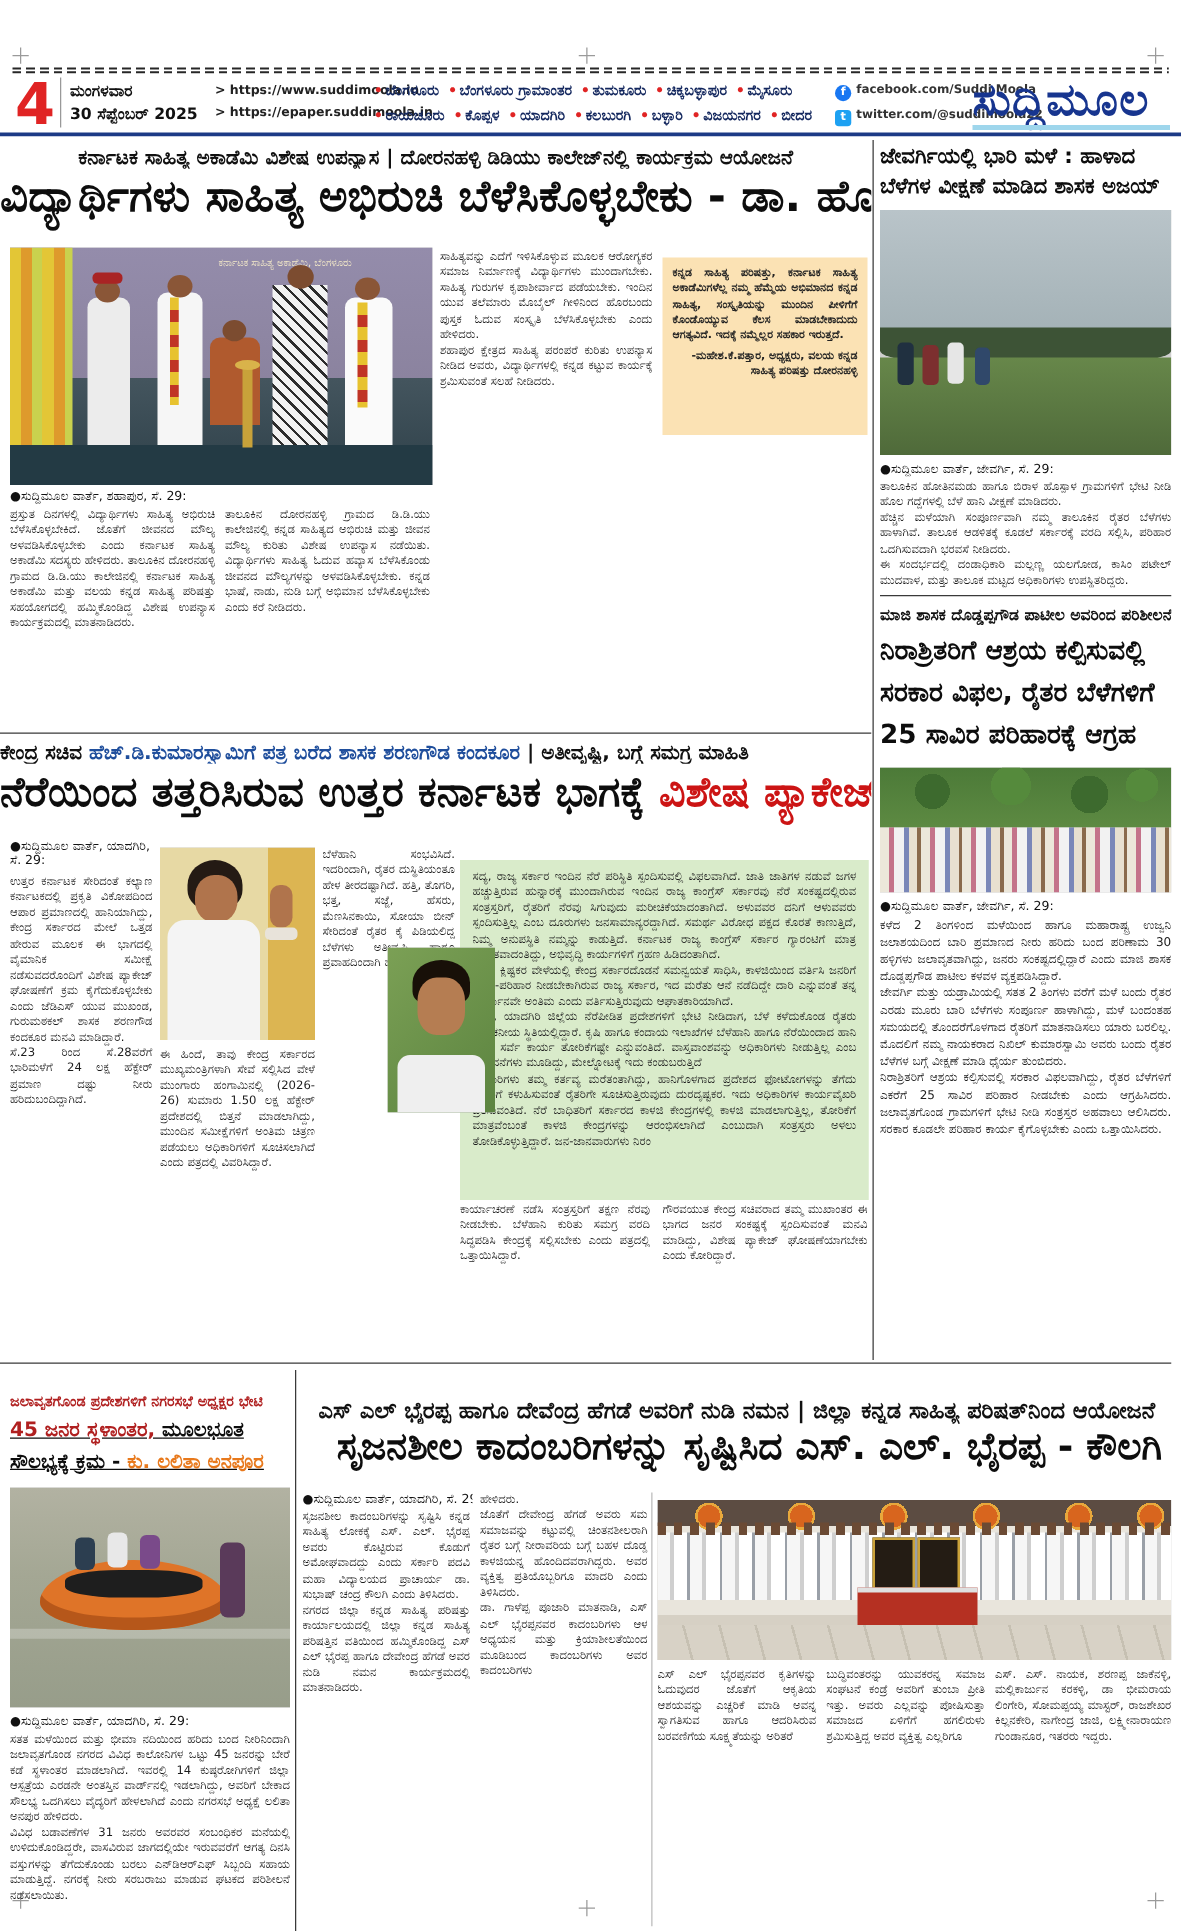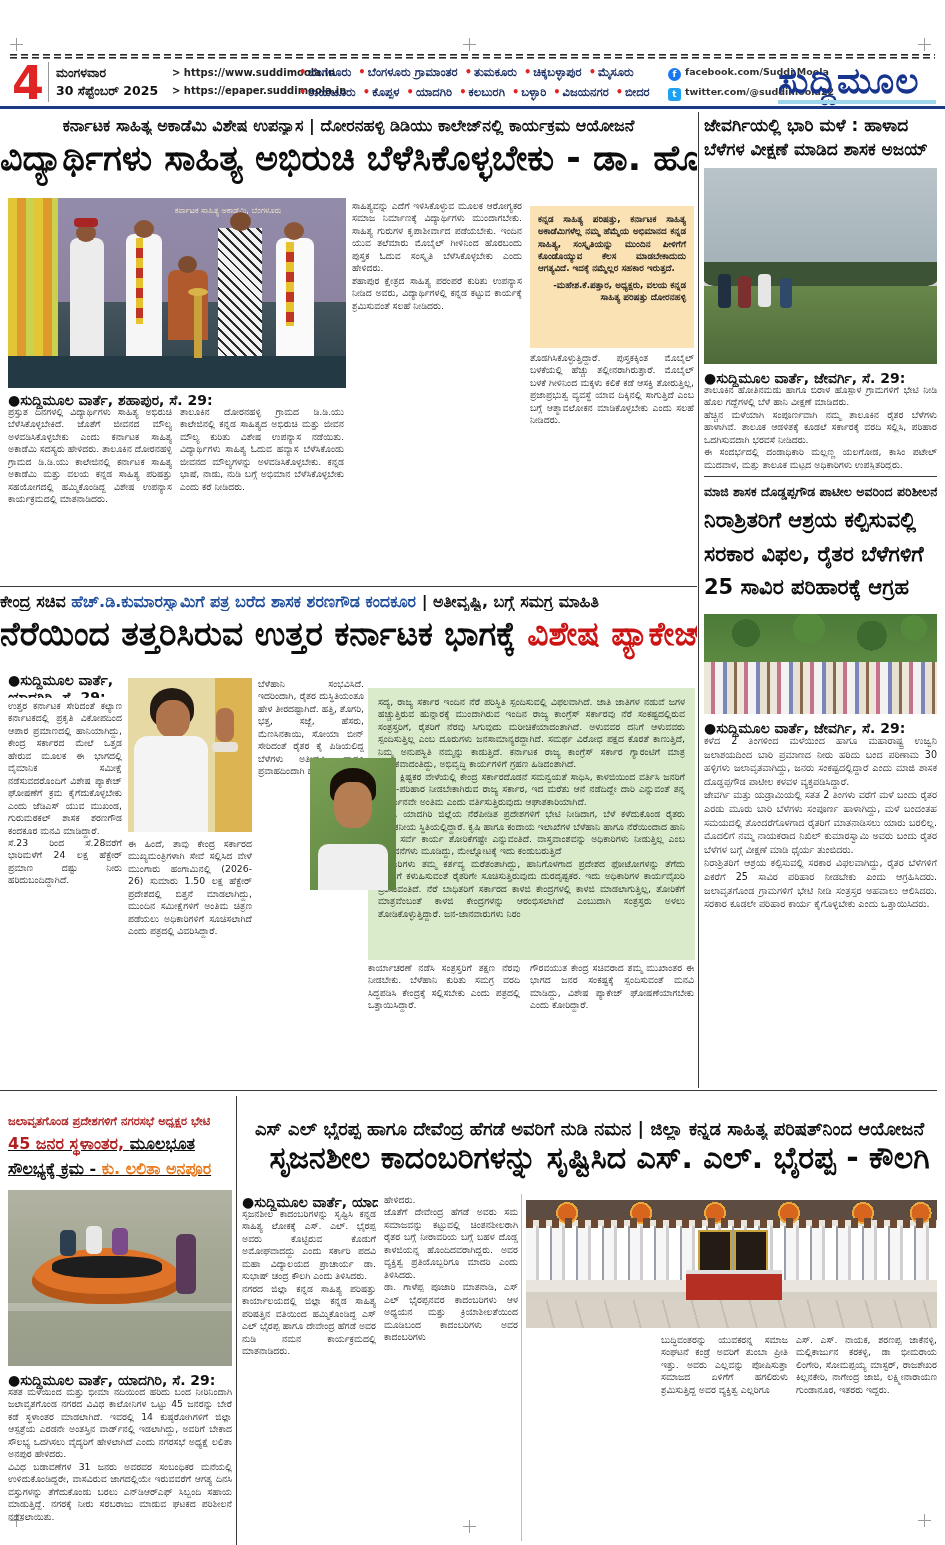--- a/index.html
+++ b/index.html
@@ -23,21 +23,21 @@
   .cityrow{font-size:11.5px;font-weight:bold;color:#13275e;line-height:1.7;white-space:nowrap;}
   .cityrow i{font-style:normal;color:#e02424;margin:0 2px 0 7px;}
   .social{font-size:9.5px;font-weight:bold;color:#333;line-height:2.1;}
   .sicon{display:inline-block;width:13px;height:13px;border-radius:50%;background:#1877f2;color:#fff;
          text-align:center;font-size:9px;line-height:13px;font-weight:bold;vertical-align:-2px;margin-right:4px;}
   .sicon.tw{background:#1da1f2;border-radius:3px;}
   .logo{font-size:36px;font-weight:bold;color:#17358f;letter-spacing:1px;white-space:nowrap;}
   .logobar{position:absolute;background:#9ed6ec;height:4px;}
   .kick{font-weight:bold;color:#111;white-space:nowrap;overflow:hidden;}
   .hl{font-weight:bold;color:#0d0d0d;overflow:hidden;}
-  .byline{font-size:14px;font-weight:bold;color:#111;white-space:nowrap;overflow:hidden;}
+  .byline{font-size:10px;font-weight:normal;color:#111;white-space:nowrap;overflow:hidden;}
   .body{font-size:9.3px;line-height:1.34;color:#1c1c1c;text-align:justify;overflow:hidden;white-space:pre-line;}
   .quote{background:#fbe2b4;padding:7px 8px;font-size:8.8px;font-weight:bold;line-height:1.4;
          color:#222;text-align:justify;overflow:hidden;}
   .quote .attr{display:block;text-align:right;font-weight:bold;margin-top:4px;}
   .green{background:#d9ebca;padding:8px 10px;overflow:hidden;}
   .ph{position:absolute;overflow:hidden;background:#cfcfcf;}
   .ph>div{position:absolute;}
   .red{color:#cc1414;} .blue{color:#1f4e9c;} .orange{color:#e8791c;} .maroon{color:#b02020;}
 </style>
 </head>
@@ -105,21 +105,20 @@
 
   <div class="abs byline" style="left:8px;top:392px;width:225px;">●ಸುದ್ದಿಮೂಲ ವಾರ್ತೆ, ಶಹಾಪುರ, ಸೆ. 29:</div>
   <div class="abs body" style="left:8px;top:406px;width:164px;height:178px;">ಪ್ರಸ್ತುತ ದಿನಗಳಲ್ಲಿ ವಿದ್ಯಾರ್ಥಿಗಳು ಸಾಹಿತ್ಯ ಅಭಿರುಚಿ ಬೆಳೆಸಿಕೊಳ್ಳಬೇಕಿದೆ. ಜೊತೆಗೆ ಜೀವನದ ಮೌಲ್ಯ ಅಳವಡಿಸಿಕೊಳ್ಳಬೇಕು ಎಂದು ಕರ್ನಾಟಕ ಸಾಹಿತ್ಯ ಅಕಾಡೆಮಿ ಸದಸ್ಯರು ಹೇಳಿದರು. ತಾಲೂಕಿನ ದೋರನಹಳ್ಳಿ ಗ್ರಾಮದ ಡಿ.ಡಿ.ಯು ಕಾಲೇಜಿನಲ್ಲಿ ಕರ್ನಾಟಕ ಸಾಹಿತ್ಯ ಅಕಾಡೆಮಿ ಮತ್ತು ವಲಯ ಕನ್ನಡ ಸಾಹಿತ್ಯ ಪರಿಷತ್ತು ಸಹಯೋಗದಲ್ಲಿ ಹಮ್ಮಿಕೊಂಡಿದ್ದ ವಿಶೇಷ ಉಪನ್ಯಾಸ ಕಾರ್ಯಕ್ರಮದಲ್ಲಿ ಮಾತನಾಡಿದರು.</div>
   <div class="abs body" style="left:180px;top:406px;width:164px;height:178px;">ತಾಲೂಕಿನ ದೋರನಹಳ್ಳಿ ಗ್ರಾಮದ ಡಿ.ಡಿ.ಯು ಕಾಲೇಜಿನಲ್ಲಿ ಕನ್ನಡ ಸಾಹಿತ್ಯದ ಅಭಿರುಚಿ ಮತ್ತು ಜೀವನ ಮೌಲ್ಯ ಕುರಿತು ವಿಶೇಷ ಉಪನ್ಯಾಸ ನಡೆಯಿತು. ವಿದ್ಯಾರ್ಥಿಗಳು ಸಾಹಿತ್ಯ ಓದುವ ಹವ್ಯಾಸ ಬೆಳೆಸಿಕೊಂಡು ಜೀವನದ ಮೌಲ್ಯಗಳನ್ನು ಅಳವಡಿಸಿಕೊಳ್ಳಬೇಕು. ಕನ್ನಡ ಭಾಷೆ, ನಾಡು, ನುಡಿ ಬಗ್ಗೆ ಅಭಿಮಾನ ಬೆಳೆಸಿಕೊಳ್ಳಬೇಕು ಎಂದು ಕರೆ ನೀಡಿದರು.</div>
   <div class="abs body" style="left:352px;top:200px;width:170px;height:384px;">ಸಾಹಿತ್ಯವನ್ನು ಎದೆಗೆ ಇಳಿಸಿಕೊಳ್ಳುವ ಮೂಲಕ ಆರೋಗ್ಯಕರ ಸಮಾಜ ನಿರ್ಮಾಣಕ್ಕೆ ವಿದ್ಯಾರ್ಥಿಗಳು ಮುಂದಾಗಬೇಕು. ಸಾಹಿತ್ಯ ಗುರುಗಳ ಕೃಪಾಶೀರ್ವಾದ ಪಡೆಯಬೇಕು. ಇಂದಿನ ಯುವ ತಲೆಮಾರು ಮೊಬೈಲ್ ಗೀಳಿನಿಂದ ಹೊರಬಂದು ಪುಸ್ತಕ ಓದುವ ಸಂಸ್ಕೃತಿ ಬೆಳೆಸಿಕೊಳ್ಳಬೇಕು ಎಂದು ಹೇಳಿದರು.
 ಶಹಾಪುರ ಕ್ಷೇತ್ರದ ಸಾಹಿತ್ಯ ಪರಂಪರೆ ಕುರಿತು ಉಪನ್ಯಾಸ ನೀಡಿದ ಅವರು, ವಿದ್ಯಾರ್ಥಿಗಳಲ್ಲಿ ಕನ್ನಡ ಕಟ್ಟುವ ಕಾರ್ಯಕ್ಕೆ ಶ್ರಮಿಸುವಂತೆ ಸಲಹೆ ನೀಡಿದರು.</div>
   <div class="abs quote" style="left:530px;top:206px;width:148px;height:128px;">
     <span>ಕನ್ನಡ ಸಾಹಿತ್ಯ ಪರಿಷತ್ತು, ಕರ್ನಾಟಕ ಸಾಹಿತ್ಯ ಅಕಾಡೆಮಿಗಳೆಲ್ಲ ನಮ್ಮ ಹೆಮ್ಮೆಯ ಅಭಿಮಾನದ ಕನ್ನಡ ಸಾಹಿತ್ಯ, ಸಂಸ್ಕೃತಿಯನ್ನು ಮುಂದಿನ ಪೀಳಿಗೆಗೆ ಕೊಂಡೊಯ್ಯುವ ಕೆಲಸ ಮಾಡಬೇಕಾದುದು ಆಗತ್ಯವಿದೆ. ಇದಕ್ಕೆ ನಮ್ಮೆಲ್ಲರ ಸಹಕಾರ ಇರುತ್ತದೆ.</span>
     <span class="attr">-ಮಹೇಶ.ಕೆ.ಪತ್ತಾರ, ಅಧ್ಯಕ್ಷರು, ವಲಯ ಕನ್ನಡ ಸಾಹಿತ್ಯ ಪರಿಷತ್ತು ದೋರನಹಳ್ಳಿ</span>
   </div>
-  <div class="abs body" style="left:530px;top:352px;width:164px;height:232px;">ತೊಡಗಿಸಿಕೊಳ್ಳುತ್ತಿದ್ದಾರೆ. ಪುಸ್ತಕಕ್ಕಿಂತ ಮೊಬೈಲ್ ಬಳಕೆಯಲ್ಲಿ ಹೆಚ್ಚು ತಲ್ಲೀನರಾಗಿರುತ್ತಾರೆ. ಮೊಬೈಲ್ ಬಳಕೆ ಗೀಳಿನಿಂದ ಮಕ್ಕಳು ಕಲಿಕೆ ಕಡೆ ಆಸಕ್ತಿ ತೋರುತ್ತಿಲ್ಲ, ಪ್ರಜಾಪ್ರಭುತ್ವ ವ್ಯವಸ್ಥೆ ಯಾವ ದಿಕ್ಕಿನಲ್ಲಿ ಸಾಗುತ್ತಿದೆ ಎಂಬ ಬಗ್ಗೆ ಆತ್ಮಾವಲೋಕನ ಮಾಡಿಕೊಳ್ಳಬೇಕು ಎಂದು ಸಲಹೆ ನೀಡಿದರು.</div>
 
   <div class="divv" style="left:698px;top:112px;height:976px;"></div>
 
   <div class="abs hl" style="left:704px;top:114px;width:233px;height:48px;font-size:17px;line-height:1.4;">ಜೇವರ್ಗಿಯಲ್ಲಿ ಭಾರಿ ಮಳೆ :  ಹಾಳಾದ ಬೆಳೆಗಳ ವೀಕ್ಷಣೆ ಮಾಡಿದ ಶಾಸಕ ಅಜಯ್ ಸಿಂಗ್</div>
   <div class="ph" style="left:704px;top:168px;width:233px;height:196px;">
     <div style="left:0;top:0;width:100%;height:52%;background:linear-gradient(180deg,#b9c4c9 0%,#a3b1b6 100%);"></div>
     <div style="left:0;top:48%;width:100%;height:16%;background:#3d5336;border-radius:0 0 40% 40%;"></div>
     <div style="left:0;top:60%;width:100%;height:40%;background:linear-gradient(180deg,#67874a 0%,#4f6a3a 100%);"></div>
     <div style="left:14px;top:54%;width:13px;height:34px;background:#203040;border-radius:4px;"></div>
     <div style="left:34px;top:55%;width:13px;height:32px;background:#7c2f2f;border-radius:4px;"></div>
@@ -227,16 +226,17 @@
       radial-gradient(circle at 82% 50%,#d8651e 0 9px,#e8a83c 9px 11px,transparent 11px),
       radial-gradient(circle at 96% 50%,#d8651e 0 9px,#e8a83c 9px 11px,transparent 11px);"></div>
     <div style="left:0;top:26px;width:100%;height:54px;background:repeating-linear-gradient(90deg,#f6f6f6 0 10px,#cfcfcf 10px 13px,#ffffff 13px 24px,#9aa0a8 24px 26px);"></div>
     <div style="left:0;top:18px;width:100%;height:10px;background:repeating-linear-gradient(90deg,#6b4a34 0 7px,transparent 7px 13px);"></div>
     <div style="left:172px;top:30px;width:30px;height:38px;background:#241c14;border:2px solid #caa23a;"></div>
     <div style="left:208px;top:30px;width:30px;height:38px;background:#241c14;border:2px solid #caa23a;"></div>
     <div style="left:160px;top:70px;width:96px;height:30px;background:#b53022;border-top:4px solid #e0e0e0;"></div>
     <div style="left:0;top:100px;width:100%;height:28px;background:repeating-linear-gradient(75deg,#d8d2c6 0 26px,#c6c0b2 26px 28px);"></div>
   </div>
 
+  <div class="abs body" style="left:526px;top:1334px;width:127px;height:207px;">ಎಸ್ ಎಲ್ ಭೈರಪ್ಪನವರ ಕೃತಿಗಳನ್ನು ಓದುವುದರ ಜೊತೆಗೆ ಆಕೃತಿಯ ಆಶಯವನ್ನು ಎಚ್ಚರಿಕೆ ಮಾಡಿ ಅವನ್ನ ಸ್ವಾಗತಿಸುವ ಹಾಗೂ ಆದರಿಸಿರುವ ಬರವಣಿಗೆಯ ಸೂಕ್ಷ್ಮತೆಯನ್ನು ಅರಿತರೆ</div>
   <div class="abs body" style="left:661px;top:1334px;width:127px;height:207px;">ಬುದ್ಧಿವಂತರನ್ನು ಯುವಕರನ್ನ ಸಮಾಜ ಸಂಘಟನೆ ಕಂಡ್ರೆ ಅವರಿಗೆ ತುಂಬಾ ಪ್ರೀತಿ ಇತ್ತು. ಅವರು ಎಲ್ಲವನ್ನು ಪೋಷಿಸುತ್ತಾ ಸಮಾಜದ ಏಳಿಗೆಗೆ ಹಗಲಿರುಳು ಶ್ರಮಿಸುತ್ತಿದ್ದ ಅವರ ವ್ಯಕ್ತಿತ್ವ ಎಲ್ಲರಿಗೂ</div>
   <div class="abs body" style="left:796px;top:1334px;width:141px;height:207px;">ಎಸ್. ಎಸ್. ನಾಯಕ, ಶರಣಪ್ಪ ಜಾಕೆನಳ್ಳಿ, ಮಲ್ಲಿಕಾರ್ಜುನ ಕರಕಳ್ಳಿ, ಡಾ ಭೀಮರಾಯ ಲಿಂಗೇರಿ, ಸೋಮಪ್ಪಯ್ಯ ಮಾಸ್ಟರ್, ರಾಜಶೇಖರ ಕಿಲ್ಲನಕೇರಿ, ನಾಗೇಂದ್ರ ಜಾಜಿ, ಲಕ್ಷ್ಮೀನಾರಾಯಣ ಗುಂಡಾನೂರ, ಇತರರು ಇದ್ದರು.</div>
 
 </div>
 
 </body></html>

